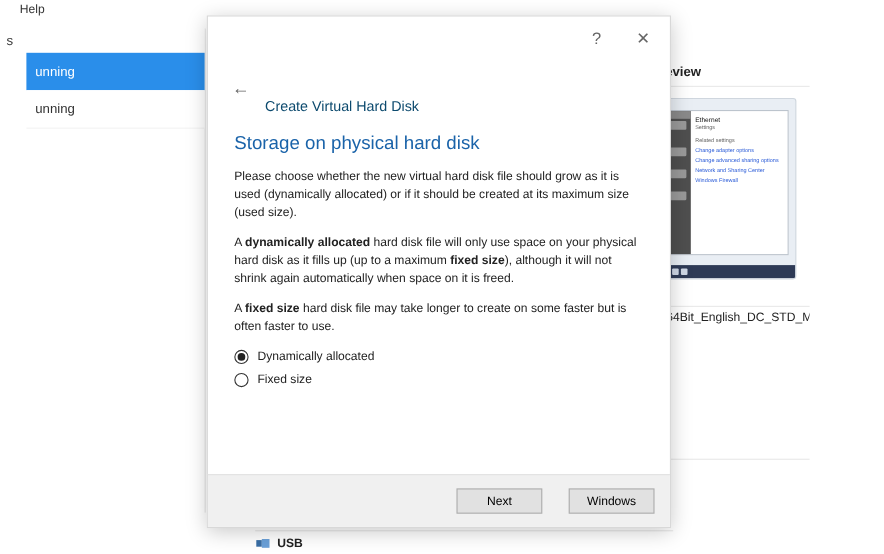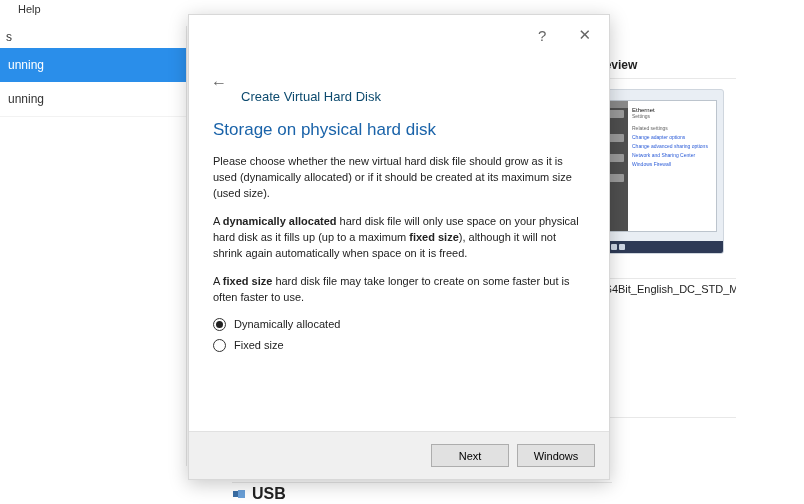--- a/index.html
+++ b/index.html
@@ -5,21 +5,21 @@
 * { box-sizing: border-box; margin: 0; padding: 0; }
 body { font-family: "Segoe UI", Tahoma, sans-serif; font-size: 12px; color: #222; background: #fff; width: 804px; height: 504px; overflow: hidden; position: relative; }
 
 .bg { position: absolute; top: 0; left: 0; width: 736px; height: 504px; background: #fff; }
 
 .toolbar-hint { position: absolute; top: 15px; left: 241px; width: 360px; height: 30px; display: flex; gap: 10px; align-items: center; }
 .toolbar-hint svg { width: 22px; height: 22px; }
 
 .sidebar { position: absolute; top: 26px; left: 0; width: 187px; background: #fff; border-right: 1px solid #e5e5e5; height: 440px; }
 .sidebar-header { font-size: 12px; padding: 4px 6px; color: #333; background: #fff;}
-.sidebar-item { padding: 10px 8px 10px 8px; font-size: 12px; cursor: pointer; }
+.sidebar-item { padding: 10px 8px 10px 8px; font-size: 12px; cursor: pointer; margin-left: 24px; }
 .sidebar-item.selected { background: #2a8eea; color: #fff; }
 .sidebar-item:not(.selected) { background: #fff; color: #333; border-bottom: 1px solid #f2f2f2; }
 
 .right-panel { position: absolute; top: 52px; right: 0; width: 170px; }
 .preview-row { display: flex; align-items: center; gap: 6px; padding: 6px 4px; border-bottom: 1px solid #e8e8e8; }
 .preview-label { font-weight: 600; }
 .monitor { margin: 10px 8px 20px 8px; width: 150px; height: 165px; background: #e9eef4; border: 1px solid #cfd6de; border-radius: 3px; position: relative; overflow: hidden; }
 .monitor-inner { position: absolute; top: 10px; left: 8px; width: 134px; height: 132px; background: #fff; border: 1px solid #bcc4cd; display: flex; }
 .monitor-left { width: 44px; background: #4f4f4f; }
 .monitor-left-top { height: 7px; background: #8a8a8a;}
@@ -42,25 +42,25 @@
 .dlg-body { flex: 1; padding: 4px 24px 12px 24px; overflow: hidden; }
 .dlg-heading { color: #1a63a9; font-size: 17px; font-weight: 400; margin-bottom: 14px; }
 .dlg-body p { font-size: 11px; color: #222; line-height: 1.45; margin-bottom: 12px; }
 .dlg-body b { font-weight: 700; }
 
 .radio-group { margin-top: 4px; }
 .radio-item { display: flex; align-items: center; gap: 8px; font-size: 11px; margin-bottom: 8px; cursor: pointer; }
 .radio-dot { width: 13px; height: 13px; border: 1px solid #333; border-radius: 50%; display: inline-flex; align-items: center; justify-content: center; background:#fff; }
 .radio-dot.checked::after { content:""; width: 7px; height: 7px; background:#222; border-radius: 50%; display:block; }
 
-.dlg-footer { height: 48px; background: #f0f0f0; border-top: 1px solid #e1e1e1; display: flex; align-items: center; justify-content: flex-end; padding: 0 14px; gap: 8px; }
+.dlg-footer { height: 48px; background: #f0f0f0; border-top: 1px solid #e1e1e1; display: flex; align-items: center; justify-content: flex-end; padding: 0 14px; gap: 24px; }
 .btn { min-width: 78px; height: 23px; background: #e1e1e1; border: 1px solid #adadad; font-size: 11px; cursor: pointer; }
 
 .usb-row { position: absolute; left: 232px; top: 482px; width: 380px; height: 20px; display:flex; align-items: center; gap: 6px; border-top:1px solid #e8e8e8; padding-top:2px;}
-.usb-label { font-weight: 600; font-size: 16px; }
+.usb-label { font-weight: 600; font-size: 11px; }
 
 .menu-hint { position: absolute; top: 3px; left: 18px; font-size: 11px; color: #333; }
 </style>
 </head>
 <body>
 
 <div class="bg">
   <div class="menu-hint">Help</div>
 
   <div class="toolbar-hint">

